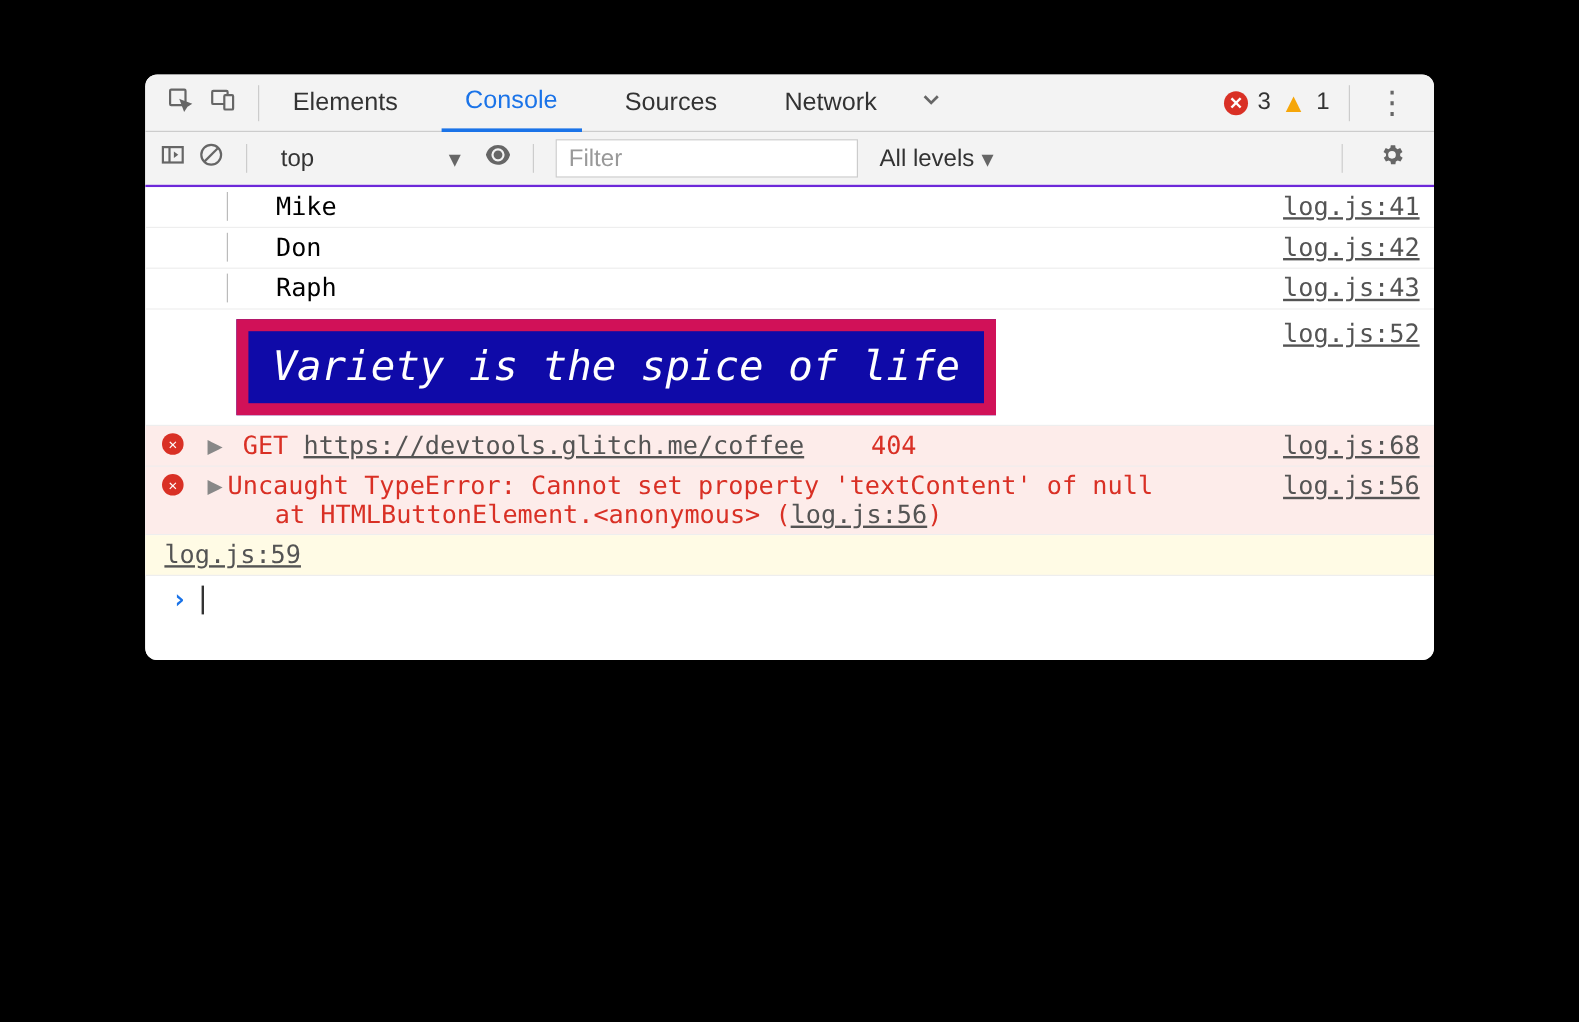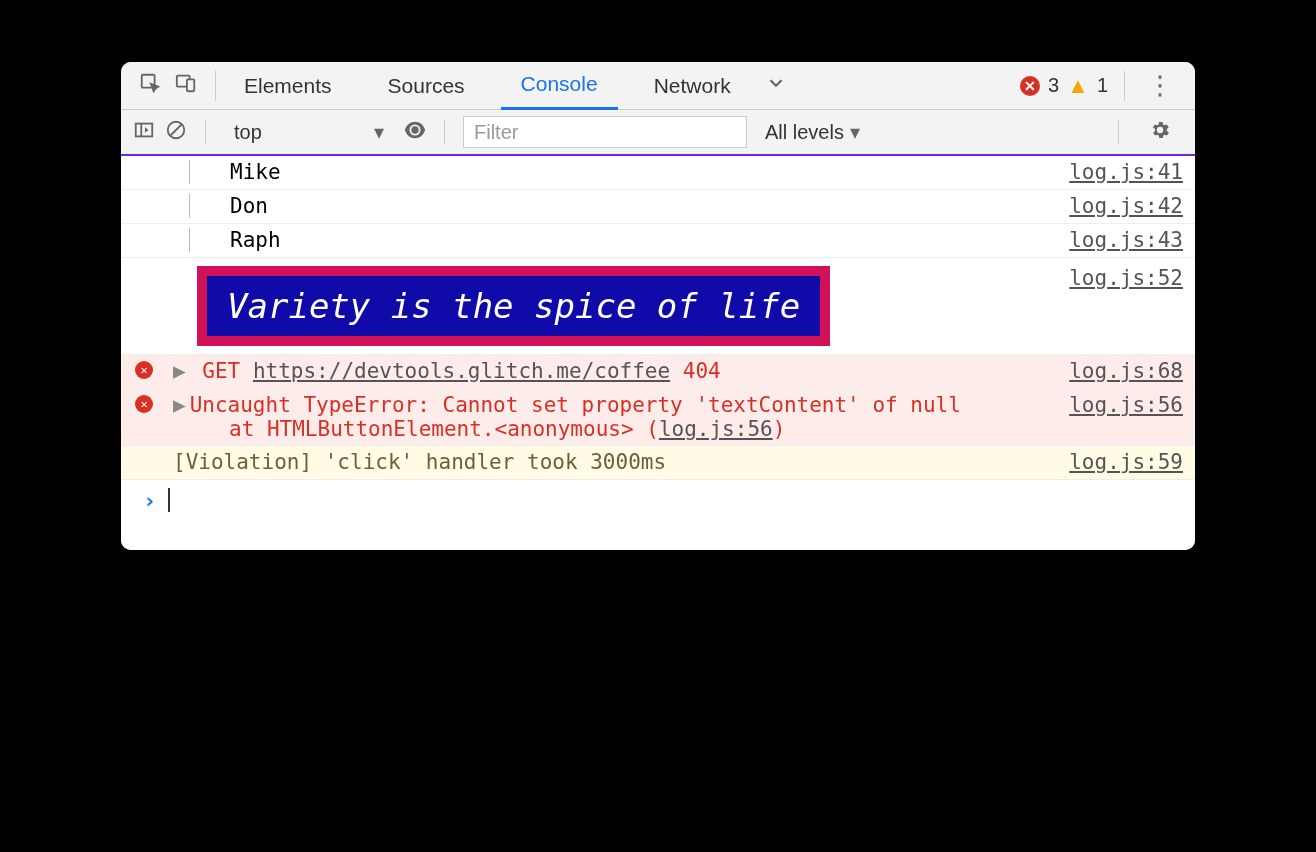--- a/index.html
+++ b/index.html
@@ -85,21 +85,21 @@
   justify-content: space-between;
   font-size: 20px;
 }
 .filter-input {
   height: 32px;
   border: 1px solid #ccc;
   background: #fff;
   padding: 0 10px;
   font-size: 20px;
   color: #333;
-  width: 284px;
+  width: 252px;
 }
 .filter-input::placeholder { color: #999; }
 .levels-select { display: flex; align-items: center; color: #333; cursor: pointer; gap: 6px; font-size: 20px; padding: 0 8px; }
 .gear { color: #666; padding: 0 12px; cursor: pointer; }
 
 .console {
   font-family: Menlo, Consolas, monospace;
   font-size: 21px;
   background: #fff;
 }
@@ -127,21 +127,21 @@
   margin-left: 72px;
 }
 .styled-msg-row .source { align-self: flex-start; }
 
 .row.error { background: #fdecea; }
 .row.error .content { color: #d93025; }
 .row.error .disclose { color: #888; }
 .err-icon { display: inline-flex; width: 18px; height: 18px; border-radius: 50%; background: #d93025; color: #fff; font-size: 12px; font-weight: bold; align-items: center; justify-content: center; }
 .disclose { color: #888; margin-right: 4px; cursor: pointer; }
 .errlink { color: #545454; text-decoration: underline; }
-.status404 { color: #d93025; }
+.status404 { color: #d93025; margin-left: 43px; }
 
 .row.violation { background: #fffbe5; }
 .row.violation .content { color: #6b5f3c; padding-left: 48px; }
 
 .prompt-row { display: flex; align-items: center; padding: 6px 12px; min-height: 40px; }
 .prompt-chevron { color: #1a73e8; font-weight: bold; font-size: 22px; margin-right: 12px; margin-left: 10px; }
 .prompt-input { border: none; outline: none; font-family: Menlo, monospace; font-size: 21px; flex: 1; }
 .cursor { width: 2px; height: 24px; background: #333; display: inline-block; animation: blink 1s step-end infinite; }
 @keyframes blink { 50% { opacity: 0; } }
 
@@ -164,22 +164,22 @@
       <span>
         <svg class="icon" viewBox="0 0 24 24">
             <rect x="2" y="4" width="14" height="12" rx="1"></rect>
             <rect x="13" y="8" width="8" height="13" rx="1" fill="#f3f3f3"></rect>
           </svg>
       </span>
     </div>
     <div class="sep"></div>
     <div class="tabs">
       <div class="tab">Elements</div>
+      <div class="tab active">Console</div>
       <div class="tab">Sources</div>
-      <div class="tab active">Console</div>
       <div class="tab">Network</div>
     </div>
     <div class="more-tabs">
       <svg class="icon" viewBox="0 0 24 24">
           <path d="M6 9l6 6 6-6" stroke-width="2.5"></path>
         </svg>
     </div>
     <div class="spacer"></div>
     <div class="badge-group">
       <span class="err-badge">✕</span>
@@ -276,21 +276,20 @@
       <div class="content">
         <span class="disclose">▶</span><span>Uncaught TypeError: Cannot set property 'textContent' of null</span><br>
         <span style="padding-left:56px;">
           <span>at HTMLButtonElement.&lt;anonymous&gt; (</span><a class="errlink">log.js:56</a><span>)</span>
         </span>
       </div>
       <a class="source">log.js:56</a>
     </div>
 
     <div class="row violation">
-      <div class="content">[Violation] 'click' handler took 3000ms</div>
       <a class="source">log.js:59</a>
     </div>
 
     <div class="prompt-row">
       <span class="prompt-chevron">›</span>
       <span class="cursor"></span>
       <input class="prompt-input" style="">
     </div>
 
     <div style="height:30px;"></div>

